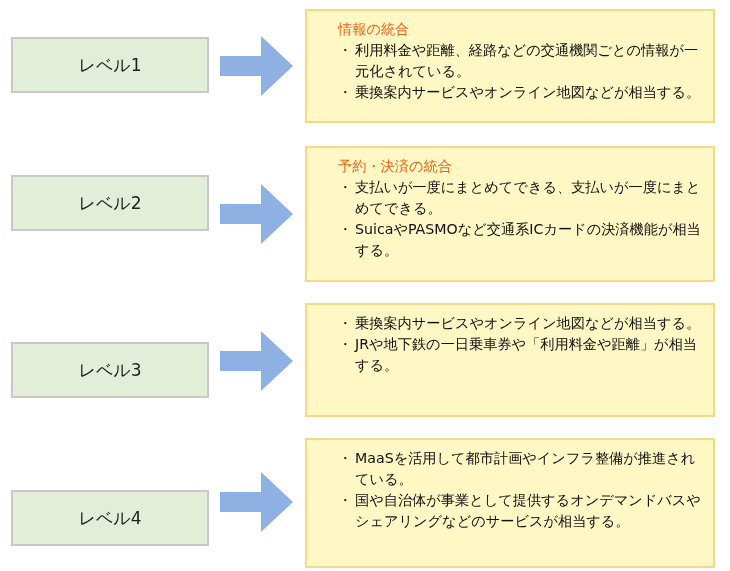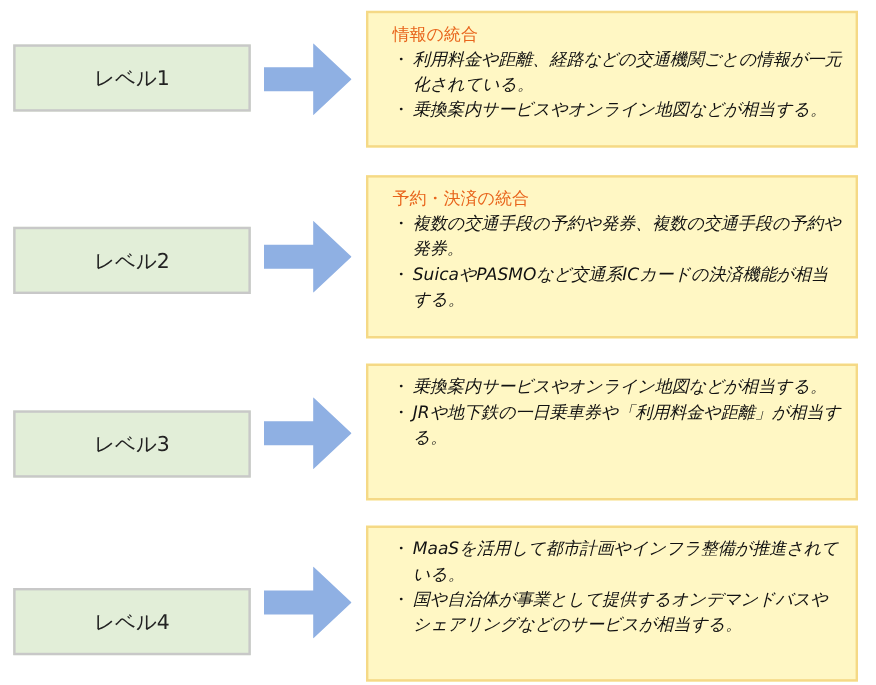--- a/index.html
+++ b/index.html
@@ -5,25 +5,25 @@
   html, body { margin: 0; padding: 0; background: #ffffff; }
   body { width: 730px; height: 571px; position: relative; overflow: hidden;
          font-family: "DejaVu Sans", "Liberation Sans", sans-serif; color: #111; }
   .level-box { position: absolute; left: 11px; width: 198px; height: 56px;
                background: #e2eed8; border: 2px solid #c8c8c8; box-sizing: border-box;
                display: flex; align-items: center; justify-content: center;
                font-size: 17px; color: #222; }
   .arrow { position: absolute; left: 220px; width: 73px; height: 60px; }
   .desc-box { position: absolute; left: 305px; width: 410px; background: #fff7c4;
               border: 2px solid #f5d986; box-sizing: border-box;
-              padding: 8px 10px 8px 20px; font-size: 14.2px; line-height: 21px; }
+              padding: 8px 10px 8px 31px; font-size: 14.2px; line-height: 21px; }
   .desc-title { color: #e8641b; font-weight: normal; }
   .bullet { display: flex; }
   .bullet-mark { flex: 0 0 17px; text-align: left; }
-  .bullet-text { flex: 1; font-style: italic; }
+  .bullet-text { flex: 1; }
 </style>
 </head>
 <body>
 
 <div class="level-box" style="top:37px;">
   <span>レベル1</span>
 </div>
 <svg class="arrow" style="top:36px;" viewBox="0 0 73 60">
   <polygon points="0,20 41,20 41,0 73,30 41,60 41,40 0,40" fill="#8fb0e3"></polygon>
 </svg>
@@ -32,31 +32,31 @@
   <div class="bullet">
     <span class="bullet-mark">・</span>
     <span class="bullet-text">利用料金や距離、経路などの交通機関ごとの情報が一元化されている。</span>
   </div>
   <div class="bullet">
     <span class="bullet-mark">・</span>
     <span class="bullet-text">乗換案内サービスやオンライン地図などが相当する。</span>
   </div>
 </div>
 
-<div class="level-box" style="top:189px;">
+<div class="level-box" style="top:175px;">
   <span>レベル2</span>
 </div>
 <svg class="arrow" style="top:184px;" viewBox="0 0 73 60">
   <polygon points="0,20 41,20 41,0 73,30 41,60 41,40 0,40" fill="#8fb0e3"></polygon>
 </svg>
 <div class="desc-box" style="top:146px; height:136px;">
   <div class="desc-title">予約・決済の統合</div>
   <div class="bullet">
     <span class="bullet-mark">・</span>
-    <span class="bullet-text">複数の交通手段の予約や発券、複数の交通手段の予約や発券。</span>
+    <span class="bullet-text">支払いが一度にまとめてできる、支払いが一度にまとめてできる。</span>
   </div>
   <div class="bullet">
     <span class="bullet-mark">・</span>
     <span class="bullet-text">SuicaやPASMOなど交通系ICカードの決済機能が相当する。</span>
   </div>
 </div>
 
 <div class="level-box" style="top:342px;">
   <span>レベル3</span>
 </div>

